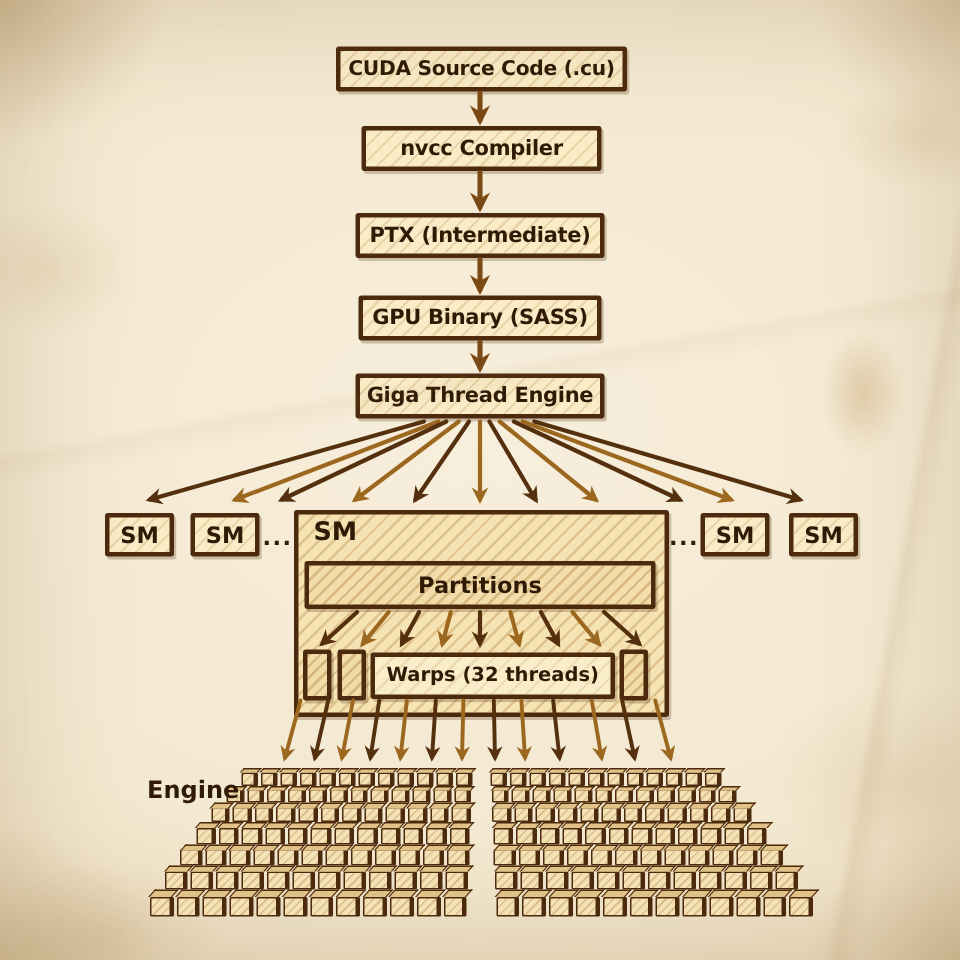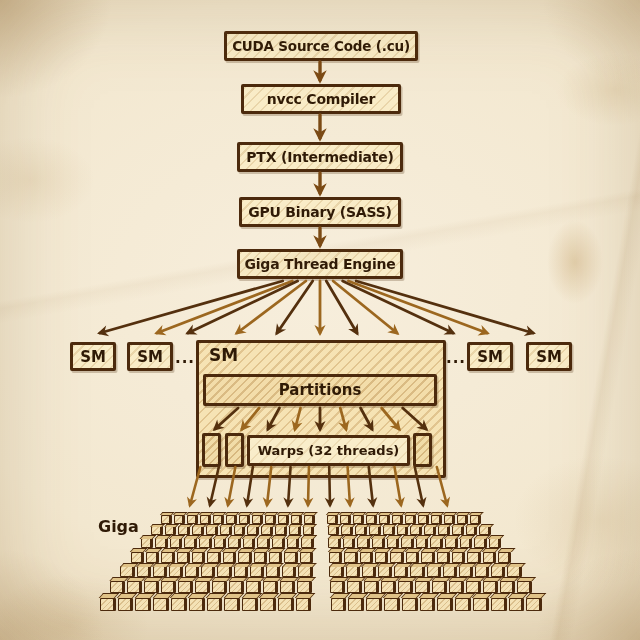--- a/index.html
+++ b/index.html
@@ -177,21 +177,21 @@
   </div>
 
   <div class="dots dots-r">...</div>
   <div class="hbox smbox sm3">
     <span>SM</span>
   </div>
   <div class="hbox smbox sm4">
     <span>SM</span>
   </div>
 
-  <div class="cores-label">Giga</div>
+  <div class="cores-label">Engine</div>
   <div class="cores-wrap" id="cores-grid">
       <div class="crow" style="margin-top: 3.5px;">
         <div class="cube" style="width: 11px; height: 9px; --th: 3.5px;"></div>
         <div class="cube" style="width: 11px; height: 9px; --th: 3.5px;"></div>
         <div class="cube" style="width: 11px; height: 9px; --th: 3.5px;"></div>
         <div class="cube" style="width: 11px; height: 9px; --th: 3.5px;"></div>
         <div class="cube" style="width: 11px; height: 9px; --th: 3.5px;"></div>
         <div class="cube" style="width: 11px; height: 9px; --th: 3.5px;"></div>
         <div class="cube" style="width: 11px; height: 9px; --th: 3.5px;"></div>
         <div class="cube" style="width: 11px; height: 9px; --th: 3.5px;"></div>

